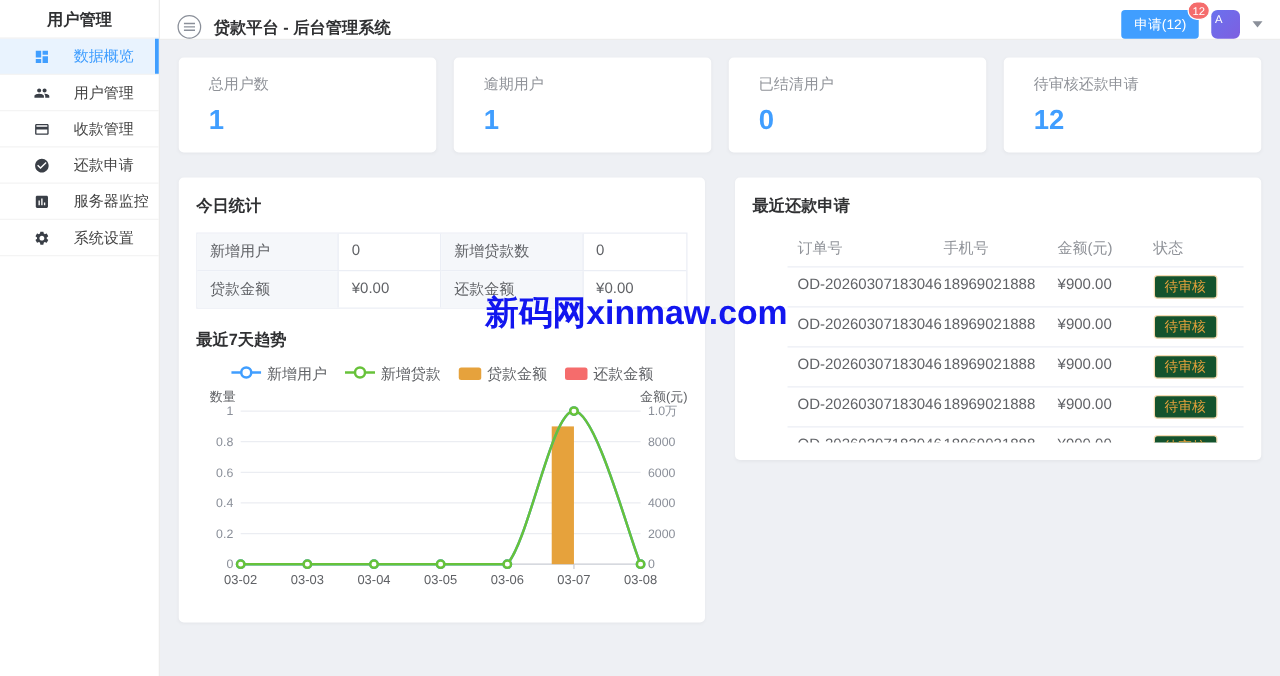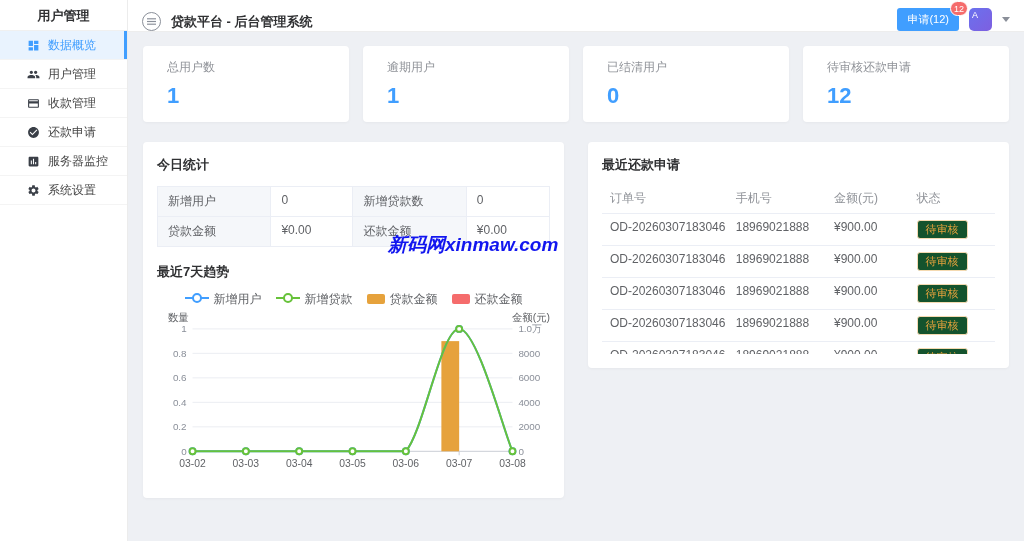--- a/index.html
+++ b/index.html
@@ -7,21 +7,21 @@
   body {
     font-family:"Liberation Sans","DejaVu Sans",sans-serif;
     background:#eef0f4; color:#303133; position:relative; overflow:hidden;
     font-size:13px;
   }
   
   .sidebar { position:absolute; left:0; top:0; width:128px; height:541px;
     background:#fff; border-right:1px solid #ececec; z-index:5; }
   .logo { height:31px; line-height:31px; text-align:center; font-weight:bold;
     font-size:13px; color:#303133; border-bottom:1px solid #f0f0f0; }
-  .menu-item { display:flex; align-items:center; gap:8px; height:29px;
+  .menu-item { display:flex; align-items:center; gap:19px; height:29px;
     padding-left:27px; font-size:12px; color:#454545; cursor:pointer;
     border-bottom:1px solid #f4f4f4; position:relative; }
   .menu-item .mi-icon { display:flex; align-items:center; }
   .menu-item.active { background:#e9f3fe; color:#409EFF; }
   .menu-item.active::after { content:""; position:absolute; right:0; top:0;
     bottom:0; width:3px; background:#409EFF; }
   
   .header { position:absolute; left:128px; right:0; top:0; height:32px;
     background:#fff; border-bottom:1px solid #ededed; display:flex;
     align-items:flex-end; padding:0 14px; z-index:4; }
@@ -65,29 +65,29 @@
   .trend-title { margin-top:16px; }
   
   .legend { display:flex; justify-content:center; align-items:center; gap:14px;
     margin-top:10px; font-size:12px; color:#606266; }
   .legend-item { display:flex; align-items:center; gap:5px; cursor:pointer; }
   .legend-chip { width:18px; height:10px; border-radius:2px; }
   
   .recent-wrap { margin-top:10px; height:170px; overflow:hidden; }
   .r-table { width:100%; }
   .r-row { display:grid; grid-template-columns:32% 25% 21% 22%;
-    border-bottom:1px solid #ebeef5; }
+    border-bottom:1px solid #ebeef5;margin-left:28px; }
   .r-cell { padding:6px 8px; font-size:12px; color:#606266; white-space:nowrap; }
   .r-head .r-cell { color:#909399; }
   .status-badge { display:inline-block; font-size:11px; color:#E6A23C;
     background:#14532d; border:1px solid #f5dab1; border-radius:3px;
     padding:1px 8px; }
   
   .watermark { position:absolute; left:388px; top:232px; z-index:40;
-    font-size:19px; font-weight:bold; font-style:italic; color:#1216ef;
+    font-size:27px; font-weight:bold; color:#1216ef;
     white-space:nowrap; pointer-events:none; }
   .chart-box { margin-top:4px; }
   svg.chart { display:block; width:100%; }
 </style>
 </head>
 <body>
 
 <div class="sidebar">
   <div class="logo">用户管理</div>
   <div id="sidebar-menu">

